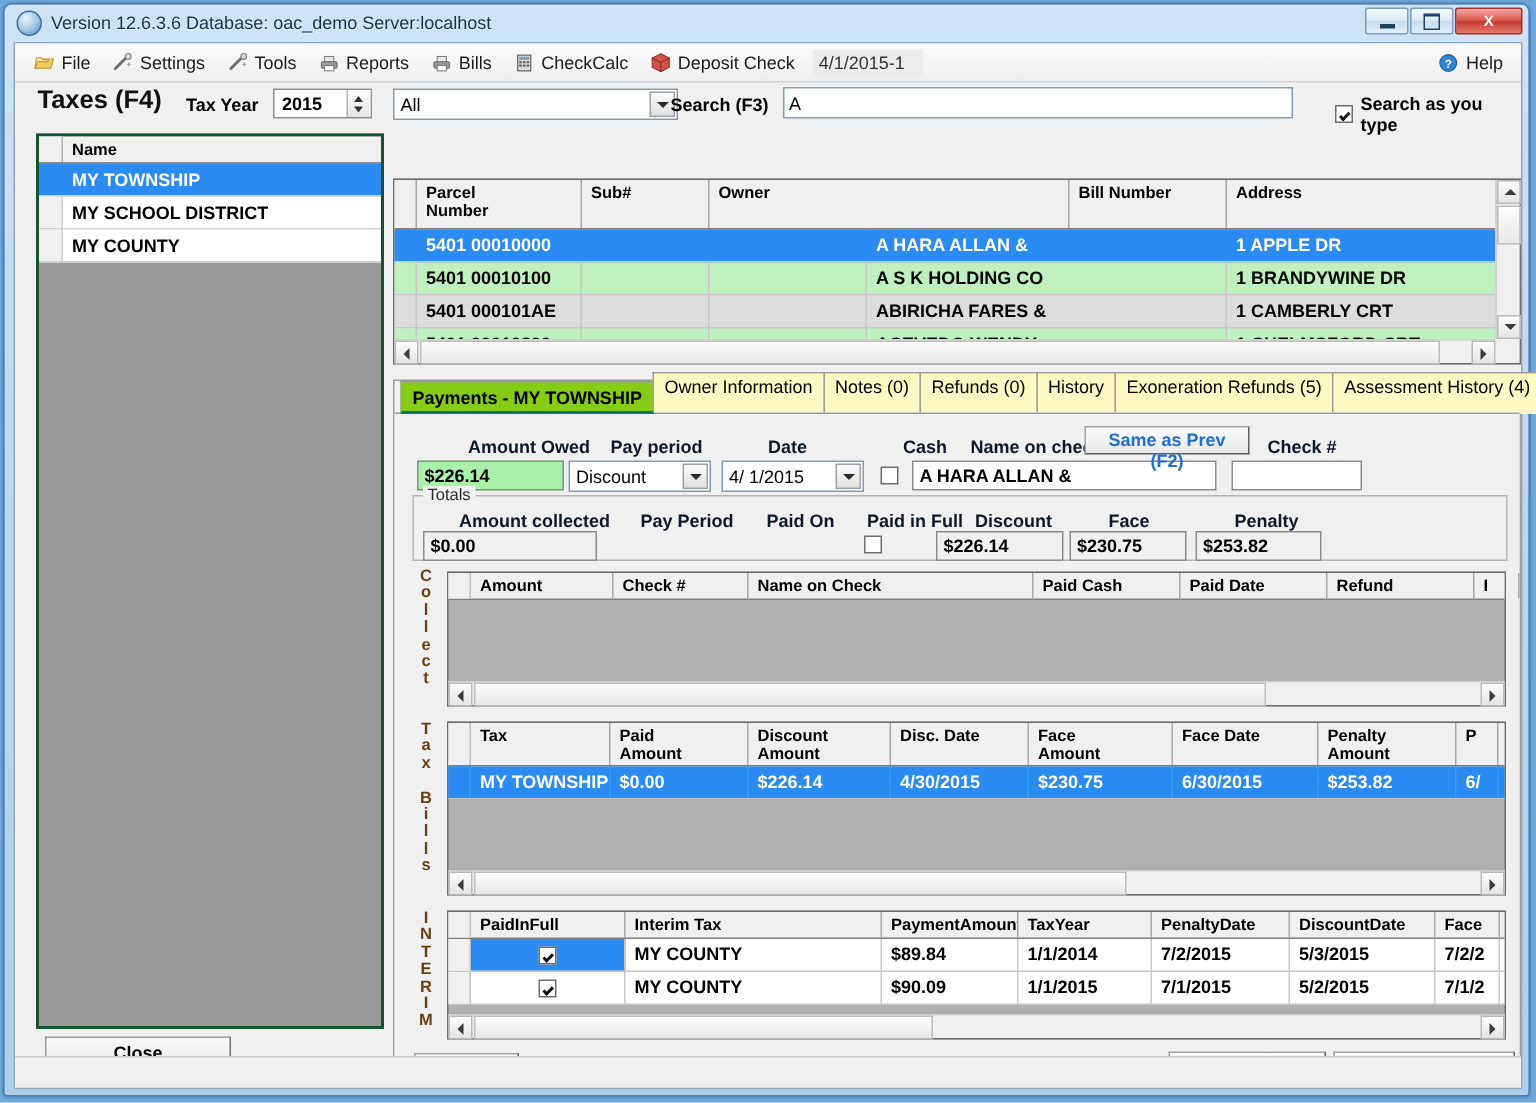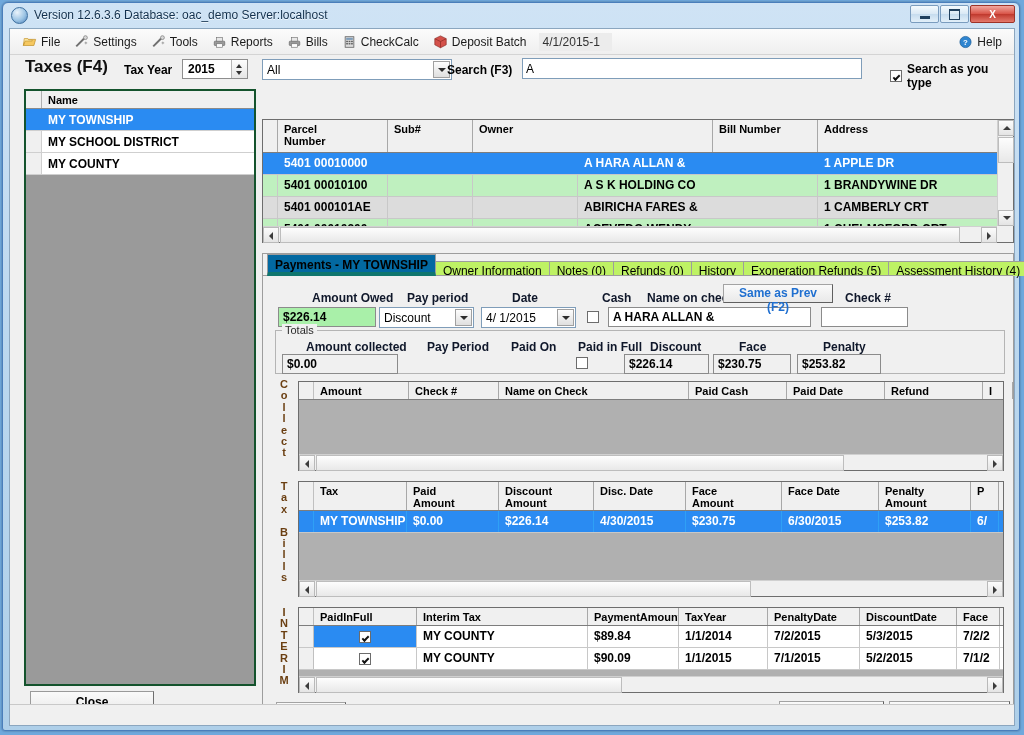--- a/index.html
+++ b/index.html
@@ -181,25 +181,25 @@
   .sthumb{position:absolute;background:linear-gradient(180deg,#fdfdfd,#e8e8e8);border:1px solid #bdbdbd;box-sizing:border-box;}
   .corner-box{position:absolute;right:0;bottom:0;width:16px;height:16px;background:#f0f0f0;}
 
   
   #tabpanel{
     position:absolute;left:252px;top:224px;width:752px;height:468px;
     background:#f0f0f0;border:1px solid #9d9d9d;box-sizing:border-box;
   }
   #tabstrip{position:absolute;left:0;top:0;right:0;height:22px;display:flex;align-items:flex-end;padding-left:4px;}
   .tab{
-    height:15px;line-height:18px;padding:0 7px;font-size:12px;
-    background:#bef264;border:1px solid #9d9d9d;border-bottom:none;
+    height:28px;line-height:18px;padding:0 7px;font-size:12px;
+    background:#fef9c3;border:1px solid #9d9d9d;border-bottom:none;
     margin-right:-1px;box-sizing:border-box;white-space:nowrap;cursor:default;
   }
-  .tab.active{height:22px;line-height:21px;font-weight:bold;background:#0369a1;border-bottom:4px solid #0f766e;z-index:2;position:relative;}
+  .tab.active{height:22px;line-height:21px;font-weight:bold;background:#84cc16;border-bottom:2px solid #0f766e;z-index:2;position:relative;}
   #tabbody{position:absolute;left:0;top:21px;right:0;bottom:0;border-top:1px solid #9d9d9d;background:#f0f0f0;}
 
   .bluelbl{color:#0f172a;font-size:12px;font-weight:bold;position:absolute;white-space:nowrap;margin-left:24px;}
   .fld{
     position:absolute;border:1px solid #8b8b8b;background:#fff;box-sizing:border-box;
     font-family:"Liberation Sans",sans-serif;font-size:12px;font-weight:bold;
     padding:2px 0 0 4px;height:20px;
   }
   .fld.green{background:#a9f0a9;}
   .fld.readonly{background:#f0f0f0;}
@@ -333,21 +333,21 @@
           <rect x="9.8" y="9.2" width="2" height="1.6" fill="#5e5e5e"></rect>
         </svg>
         <span>CheckCalc</span>
       </div>
       <div class="menuitem">
         <svg class="mi-icon" viewBox="0 0 16 16">
           <path d="M8 1 L14.5 4.2 L14.5 11.2 L8 14.6 L1.5 11.2 L1.5 4.2 Z" fill="#d4514a" stroke="#8d2b25" stroke-width="0.8"></path>
           <path d="M1.5 4.2 L8 7.5 L14.5 4.2" fill="none" stroke="#8d2b25" stroke-width="0.8"></path>
           <line x1="8" y1="7.5" x2="8" y2="14.6" stroke="#8d2b25" stroke-width="0.8"></line>
         </svg>
-        <span>Deposit Batch</span>
+        <span>Deposit Check</span>
       </div>
       <span id="deposit-value">4/1/2015-1</span>
 
       <div id="menu-right">
         <div class="menuitem">
           <svg class="mi-icon" viewBox="0 0 16 16">
             <circle cx="8" cy="8" r="6.4" fill="#2f85d0" stroke="#1c5d97" stroke-width="0.8"></circle>
             <text x="8" y="11.6" font-size="9" font-family="Liberation Sans" fill="#ffffff" text-anchor="middle" font-weight="bold">?</text>
           </svg>
           <span>Help</span>

